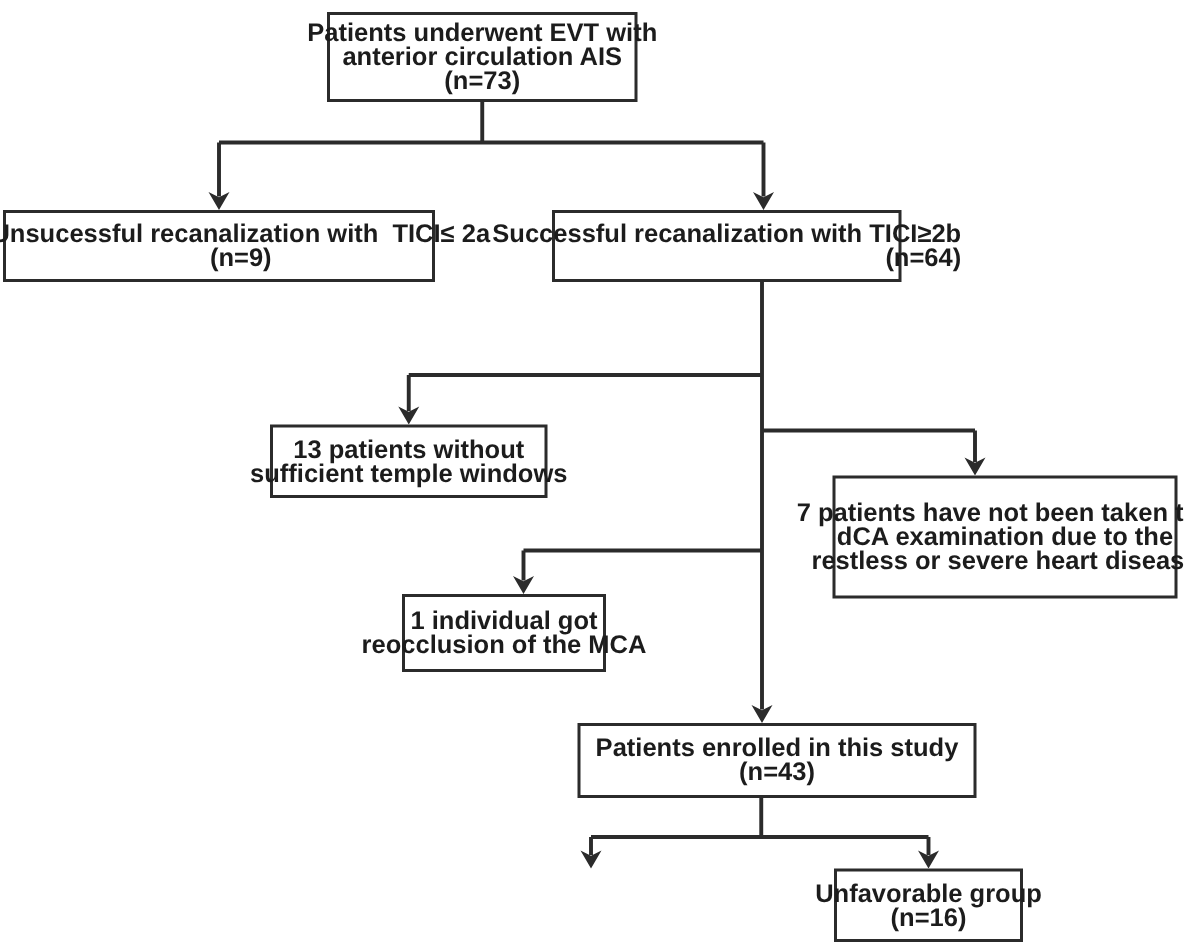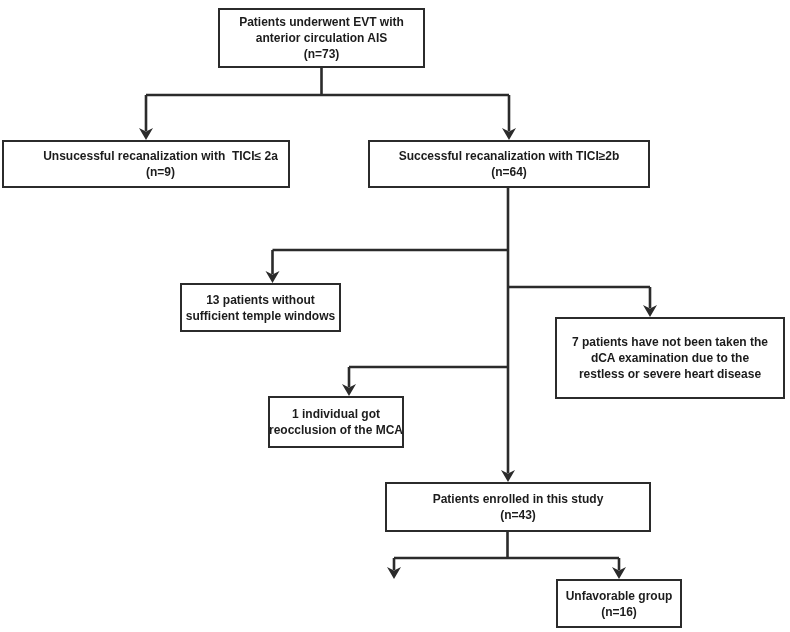--- a/index.html
+++ b/index.html
@@ -34,30 +34,30 @@
   .box {
     position: absolute;
     box-sizing: border-box;
     border: 2.6px solid #2b2b2b;
     background: #ffffff;
     display: flex;
     align-items: center;
     justify-content: center;
     text-align: center;
     color: #1c1c1c;
-    font-size: 12px;
+    font-size: 17px;
     font-weight: 600;
     line-height: 16px;
     white-space: pre;
   }
   
   .n-evt          { left: 218px; top: 8px;   width: 207px; height: 60px; }
   .n-unsuccessful { left: 2px;   top: 140px; width: 288px; height: 48px; padding-left: 29px; }
-  .n-successful   { left: 368px; top: 140px; width: 282px; height: 48px; }
-  .n-temple       { left: 180px; top: 283px; width: 161px; height: 49px; }
+  .n-successful   { left: 368px; top: 140px; width: 233px; height: 48px; text-align: right; }
+  .n-temple       { left: 180px; top: 283px; width: 185px; height: 49px; }
   .n-dca          { left: 555px; top: 317px; width: 230px; height: 82px; }
   .n-reocclusion  { left: 268px; top: 396px; width: 136px; height: 52px; }
   .n-enrolled     { left: 385px; top: 482px; width: 266px; height: 50px; }
   .n-favorable    { left: 330px; top: 579px; width: 128px; height: 49px; }
   .n-unfavorable  { left: 556px; top: 579px; width: 126px; height: 49px; text-align: center; }
 </style>
 </head>
 <body>
 
 <div class="figure">

